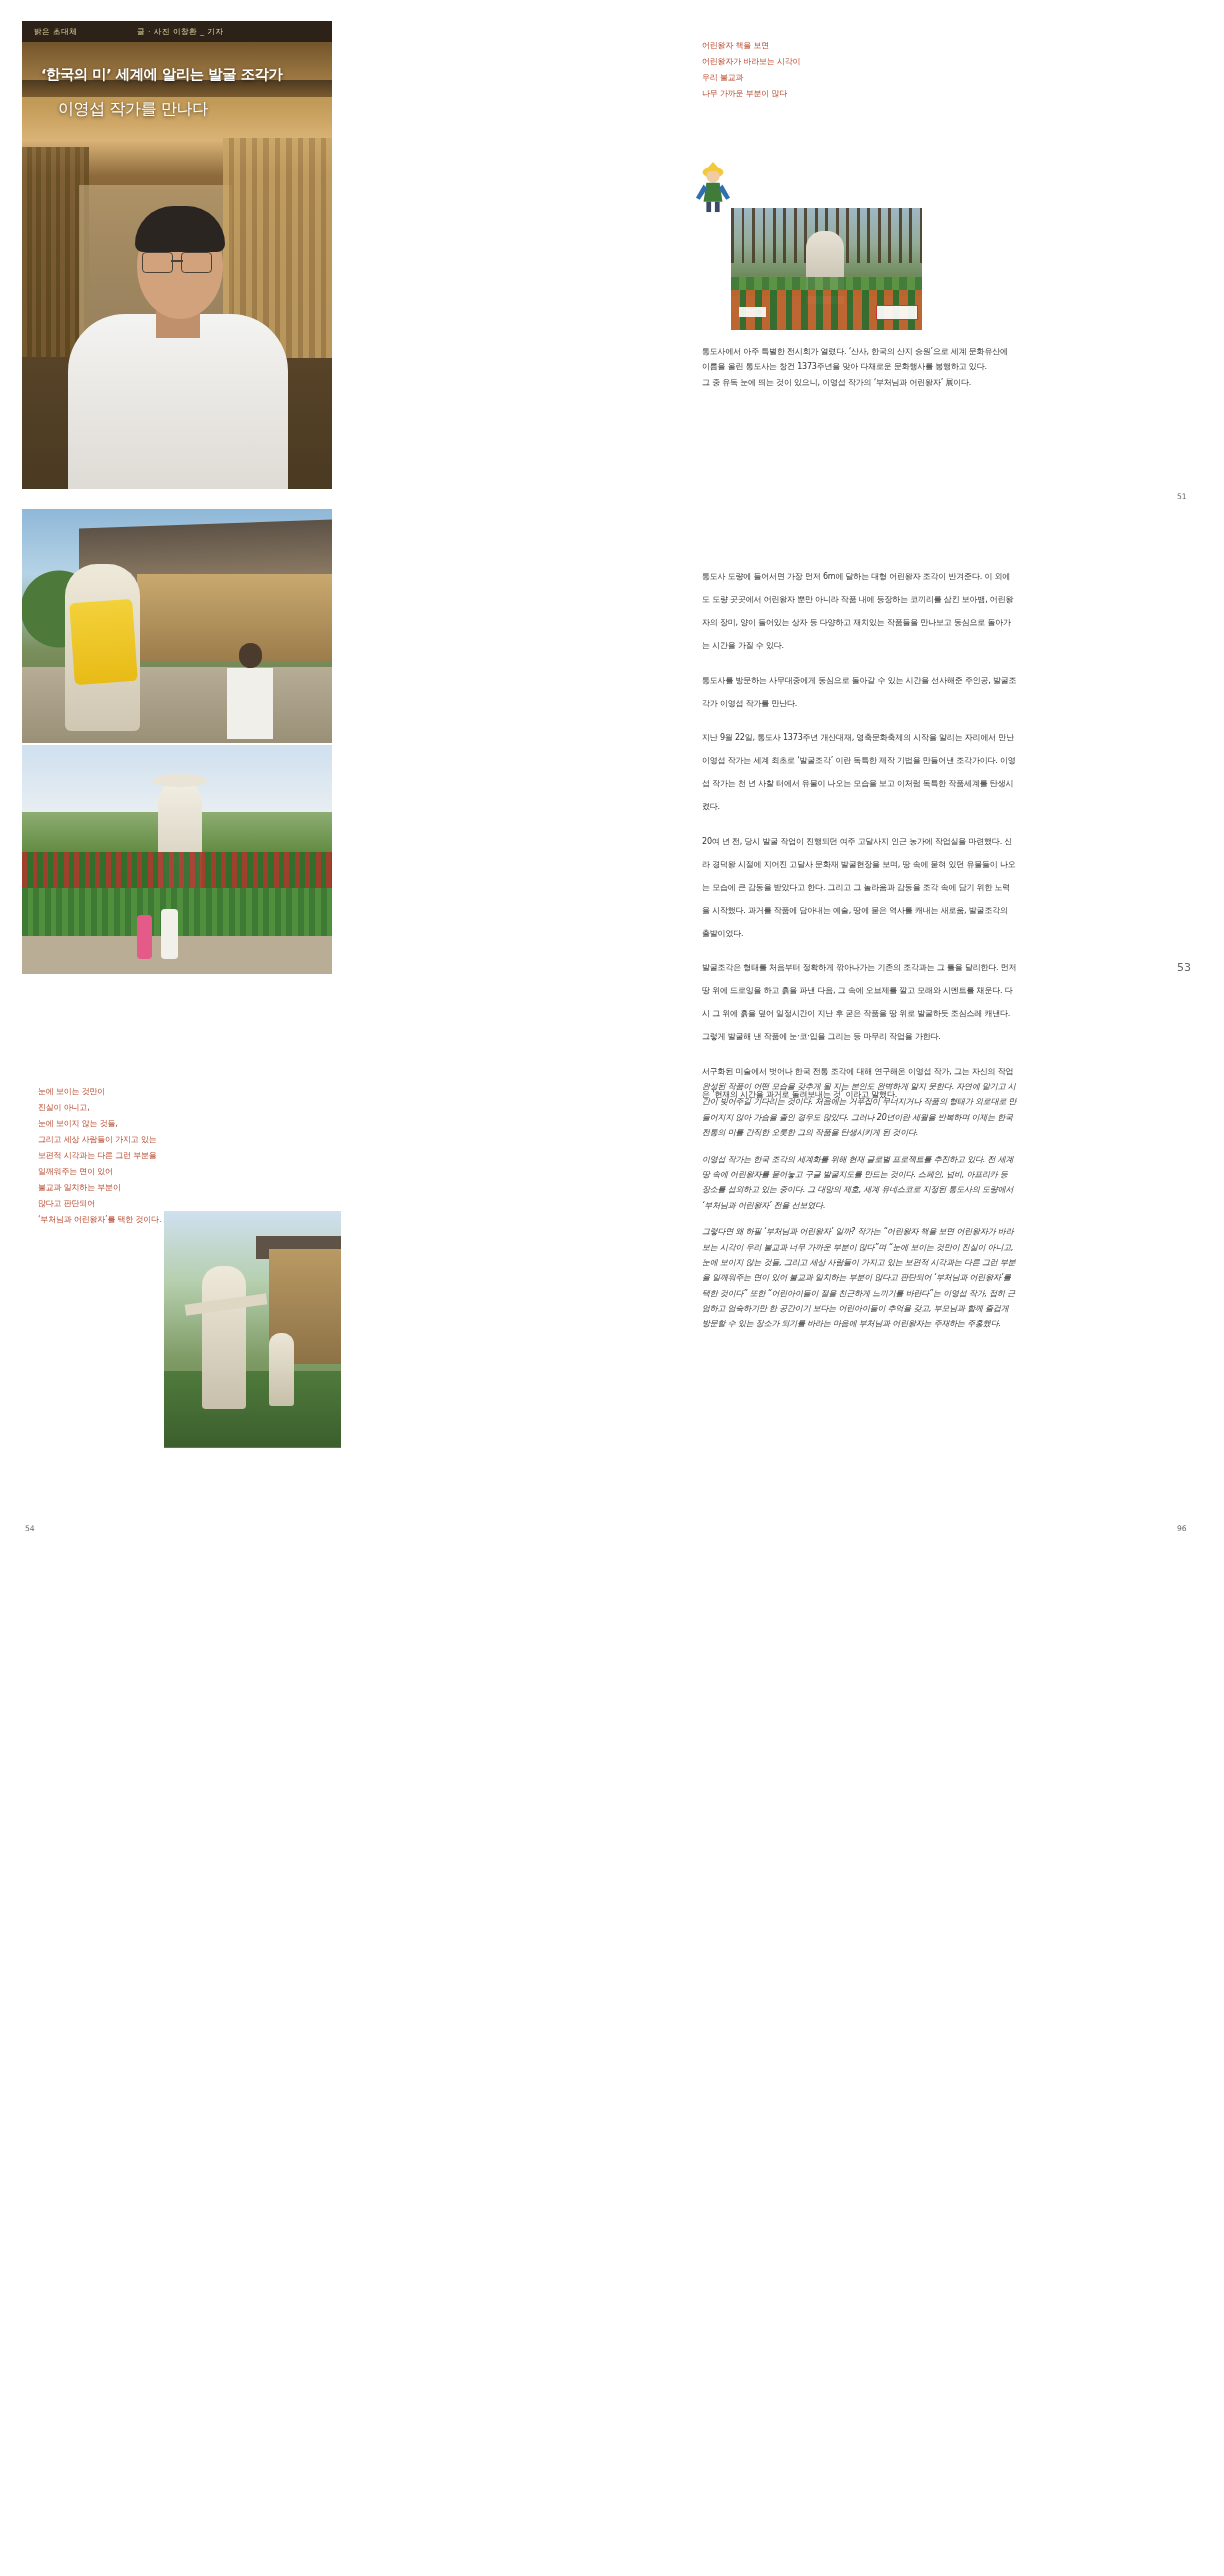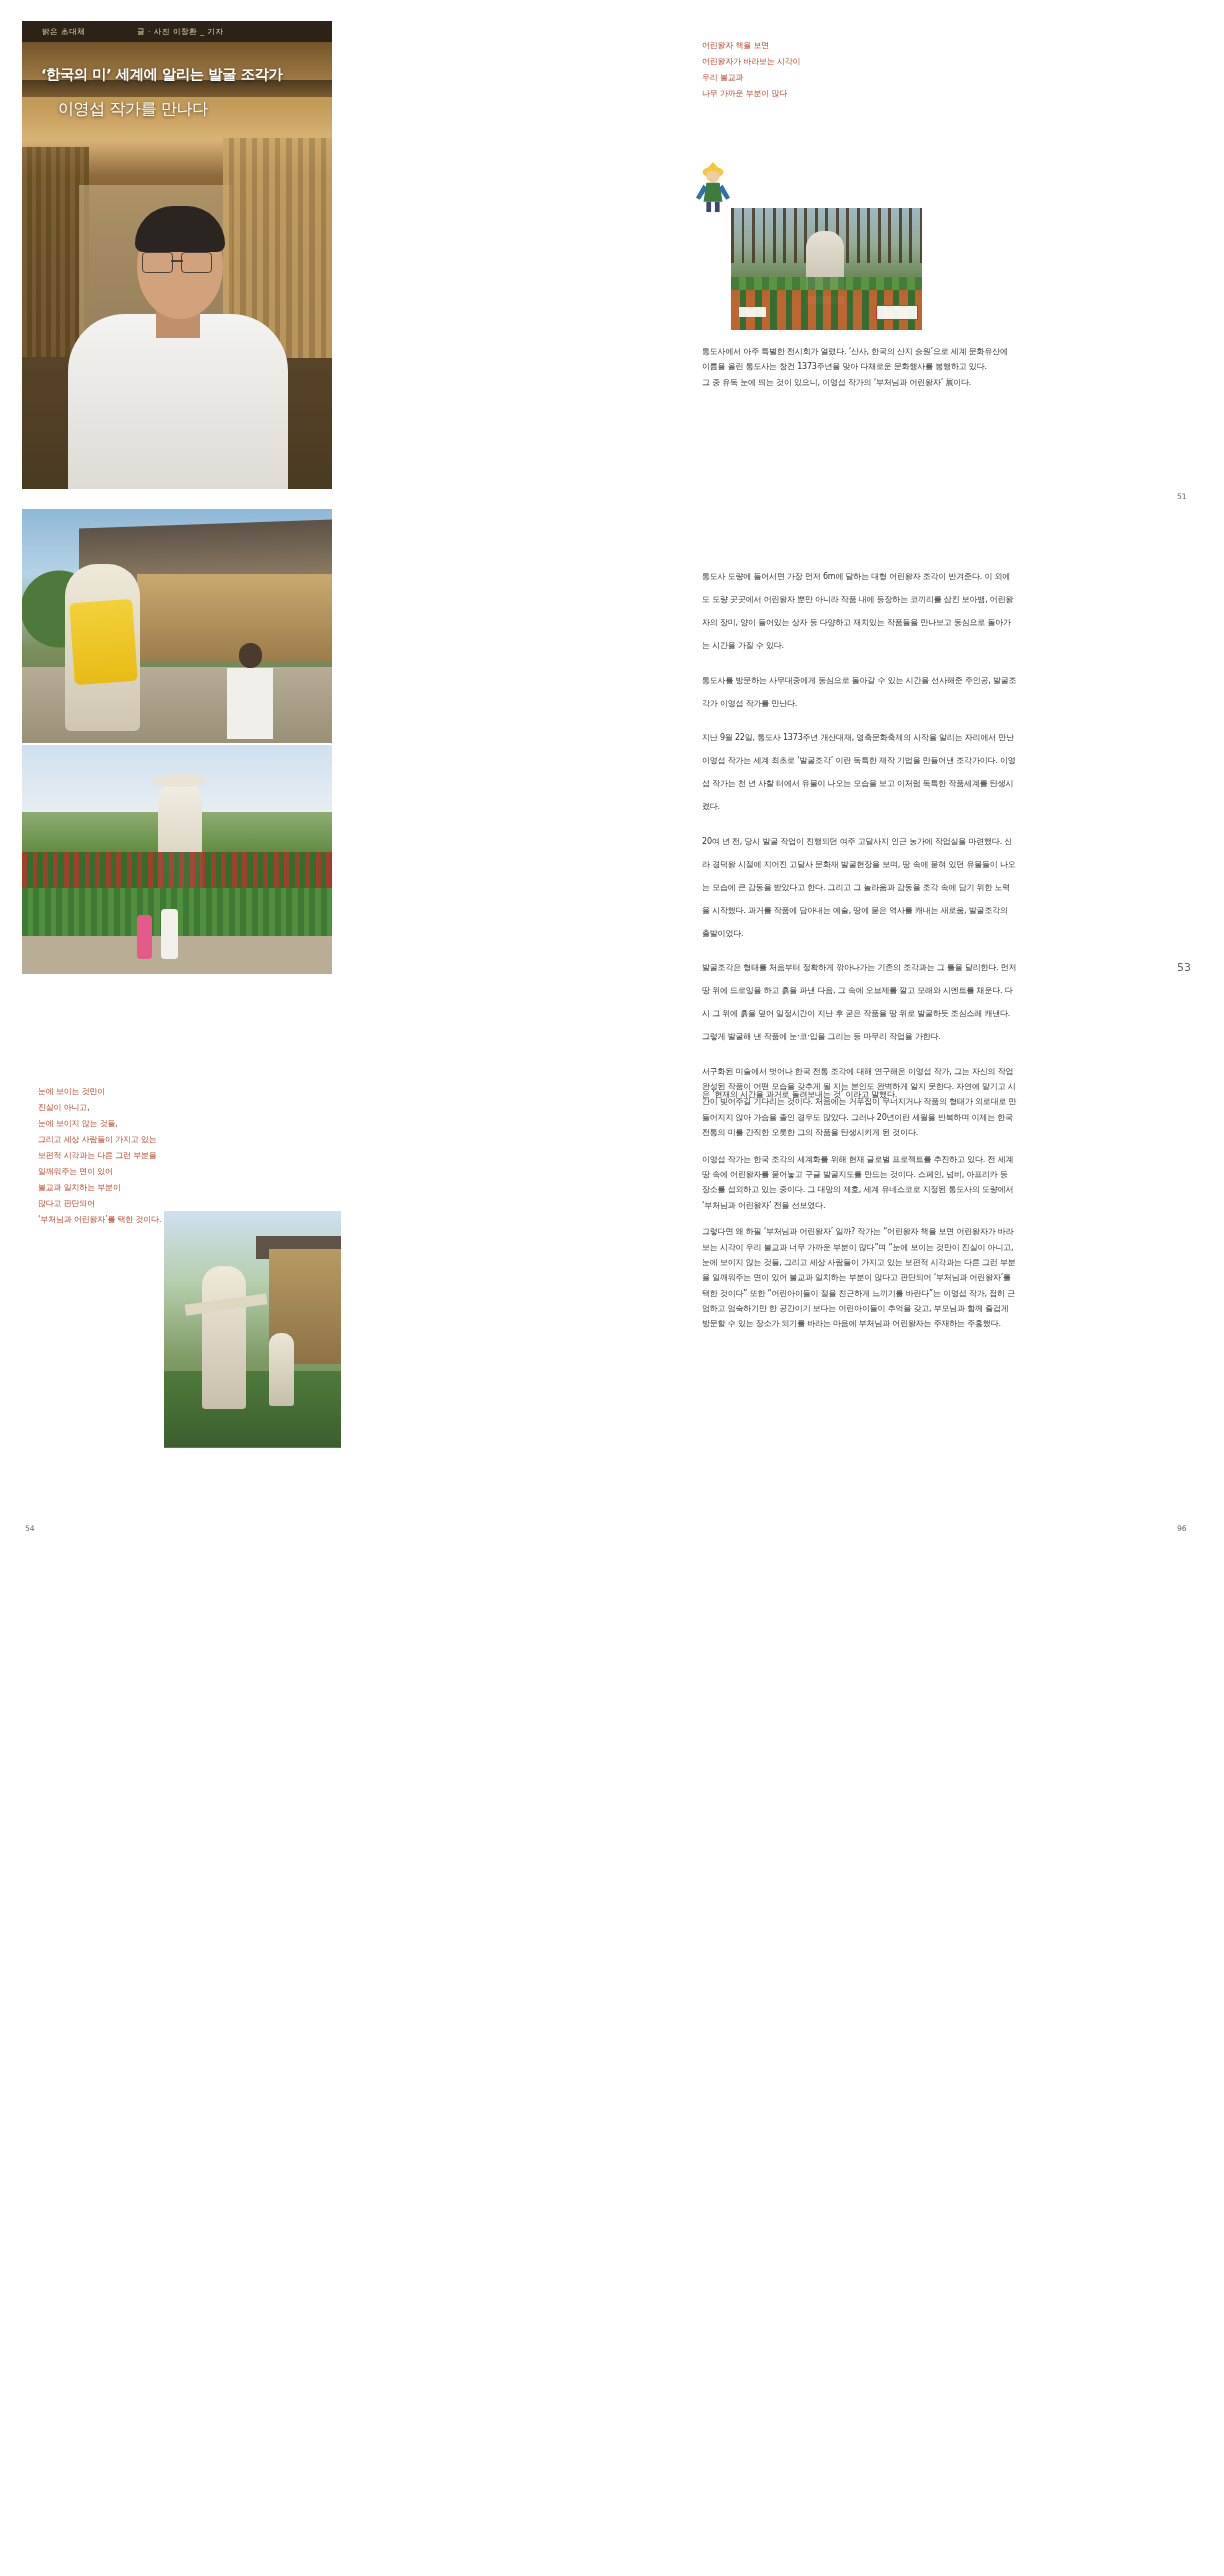--- a/index.html
+++ b/index.html
@@ -23,21 +23,21 @@
     width: 310px; height: 468px;
     overflow: hidden;
   }
   .p50-header {
     position: absolute; left: 0; top: 0; width: 310px; height: 21px;
     background: #2d2217;
     color: #e8d9a8;
     font-size: 7.6px;
     line-height: 21px;
   }
-  .p50-header .left { position: absolute; left: 20px; top: 0; letter-spacing: 0.5px;}
+  .p50-header .left { position: absolute; left: 12px; top: 0; letter-spacing: 0.5px;}
   .p50-header .right { position: absolute; left: 115px; top: 0; letter-spacing: 0.5px;}
 
   .p50-photo {
     position: absolute; left: 0; top: 21px; width: 310px; height: 447px;
     background: linear-gradient(#b58c4a 0%, #c39b58 14%, #d9b377 22%, #8d6a3c 30%, #6e5330 46%, #5c4629 60%, #4a3a22 100%);
   }
   
   .p50-photo .beam1 { position:absolute; left:0; top:0; width:310px; height:38px; background:linear-gradient(#6c4f28,#9c7742); opacity:.9;}
   .p50-photo .beam2 { position:absolute; left:0; top:38px; width:310px; height:17px; background:linear-gradient(#4e3a1f,#7a5b30);}
   .p50-photo .door {
@@ -242,21 +242,21 @@
   }
   .p54-photo .small-statue {
     position:absolute; left:105px; top:122px; width:25px; height:73px;
     background:linear-gradient(#ece6d7,#c6bfa9); border-radius:11.5px 11.5px 2.9px 2.9px;
   }
 
   .p55 {
     position: absolute; left: 702px; top: 1079px; width: 315px;
     font-size: 8px; line-height: 15.3px; letter-spacing: -0.2px; color: #333;
   }
-  .p55 p { margin: 0 0 11.5px 0; }
+  .p55 p { margin: 0 0 11.5px 0; font-style: italic; }
   .p54-num { position: absolute; left: 25px; top: 1524px; font-size: 7.6px; color: #666; }
   .p55-num { position: absolute; left: 1177px; top: 1524px; font-size: 7.6px; color: #666; }
 </style>
 </head>
 <body>
 
 <div class="page50">
   <div class="p50-header">
     <span class="left">밝은 초대체</span>
     <span class="right">글 · 사진  이창환 _ 기자</span>

